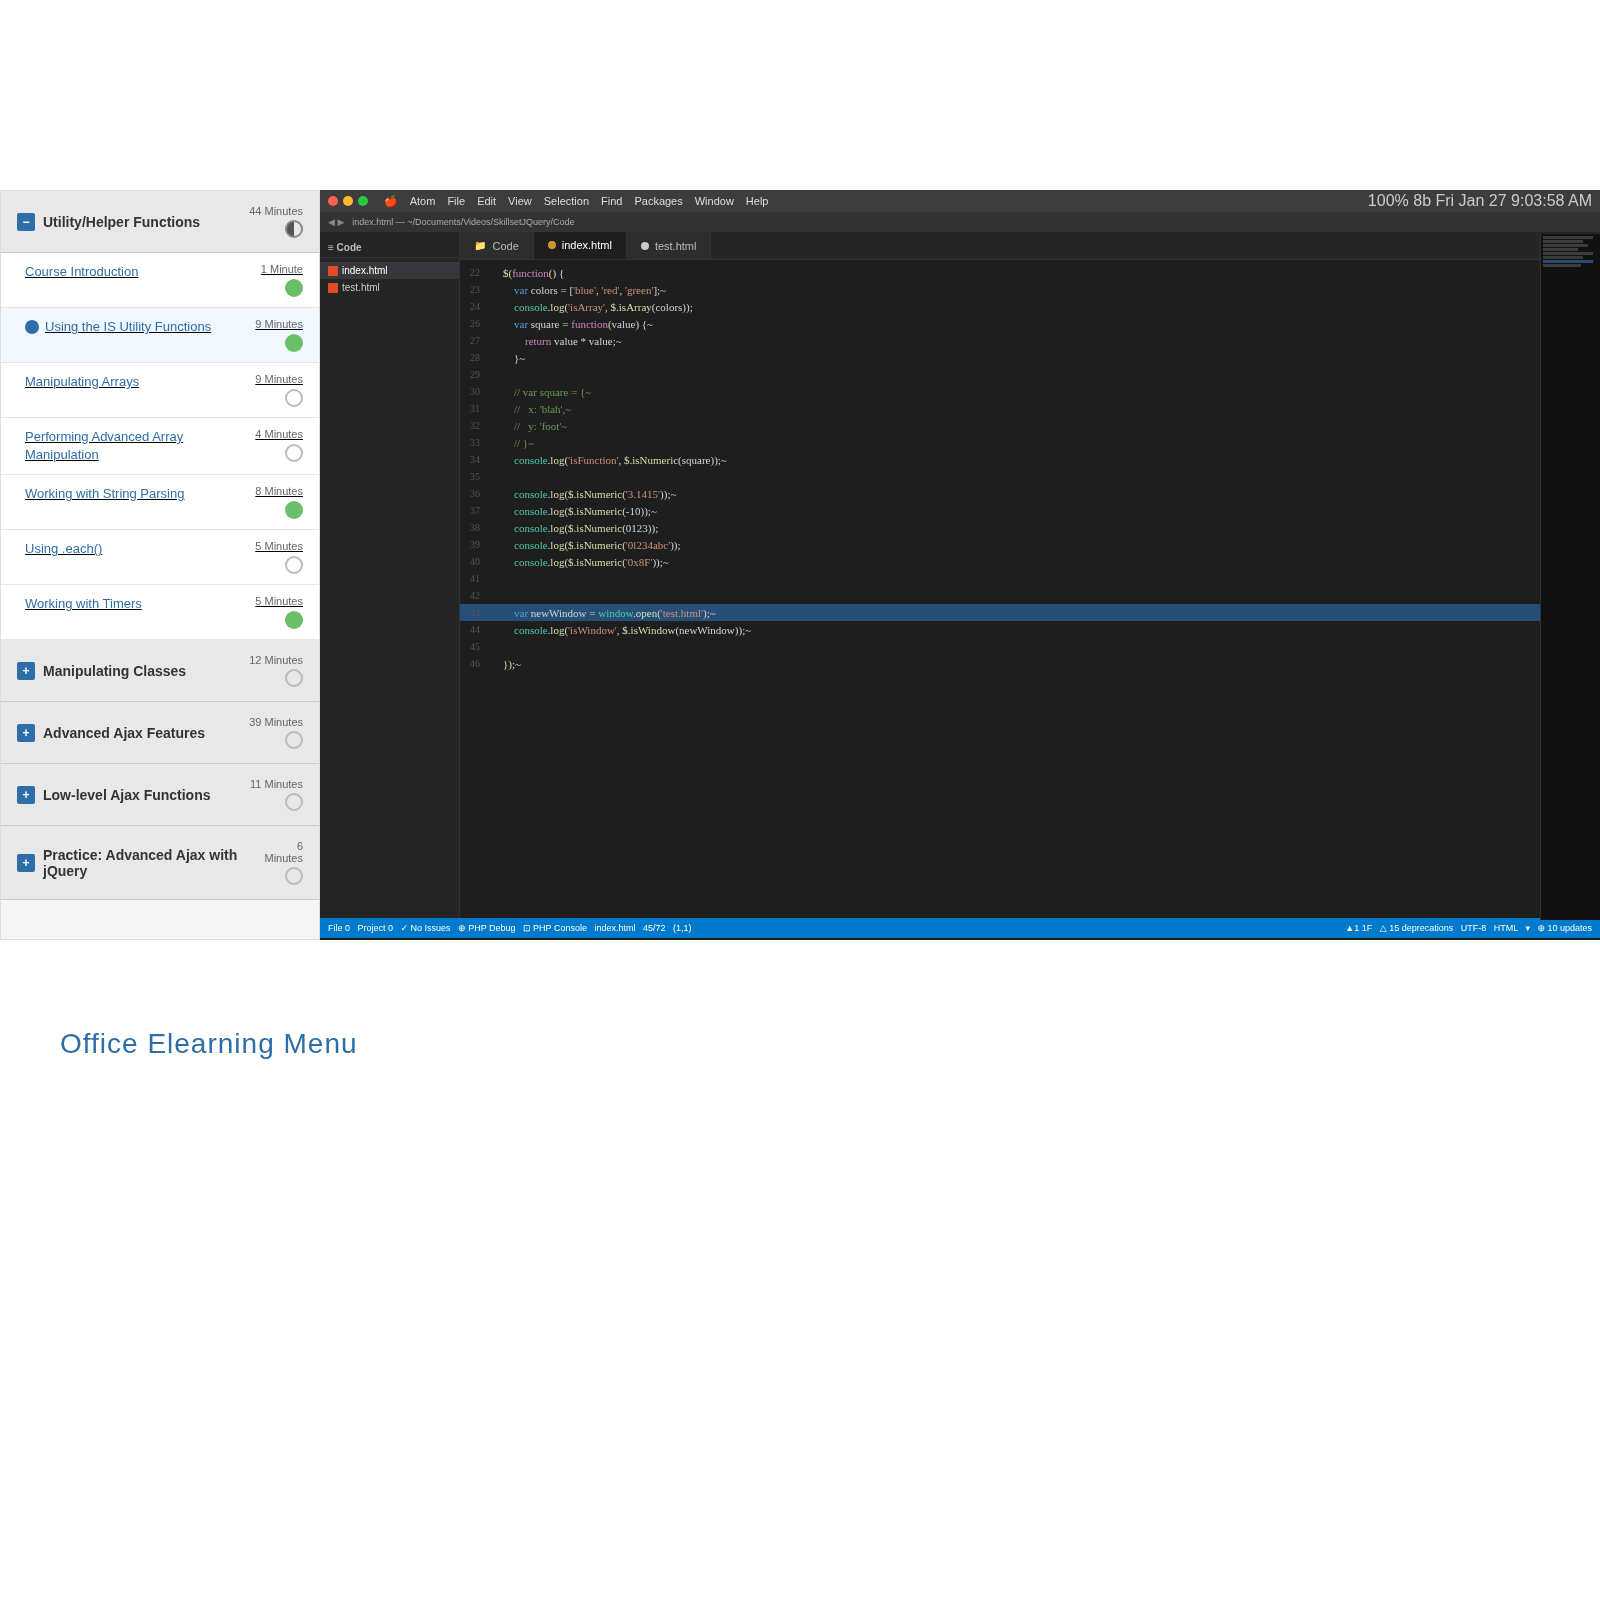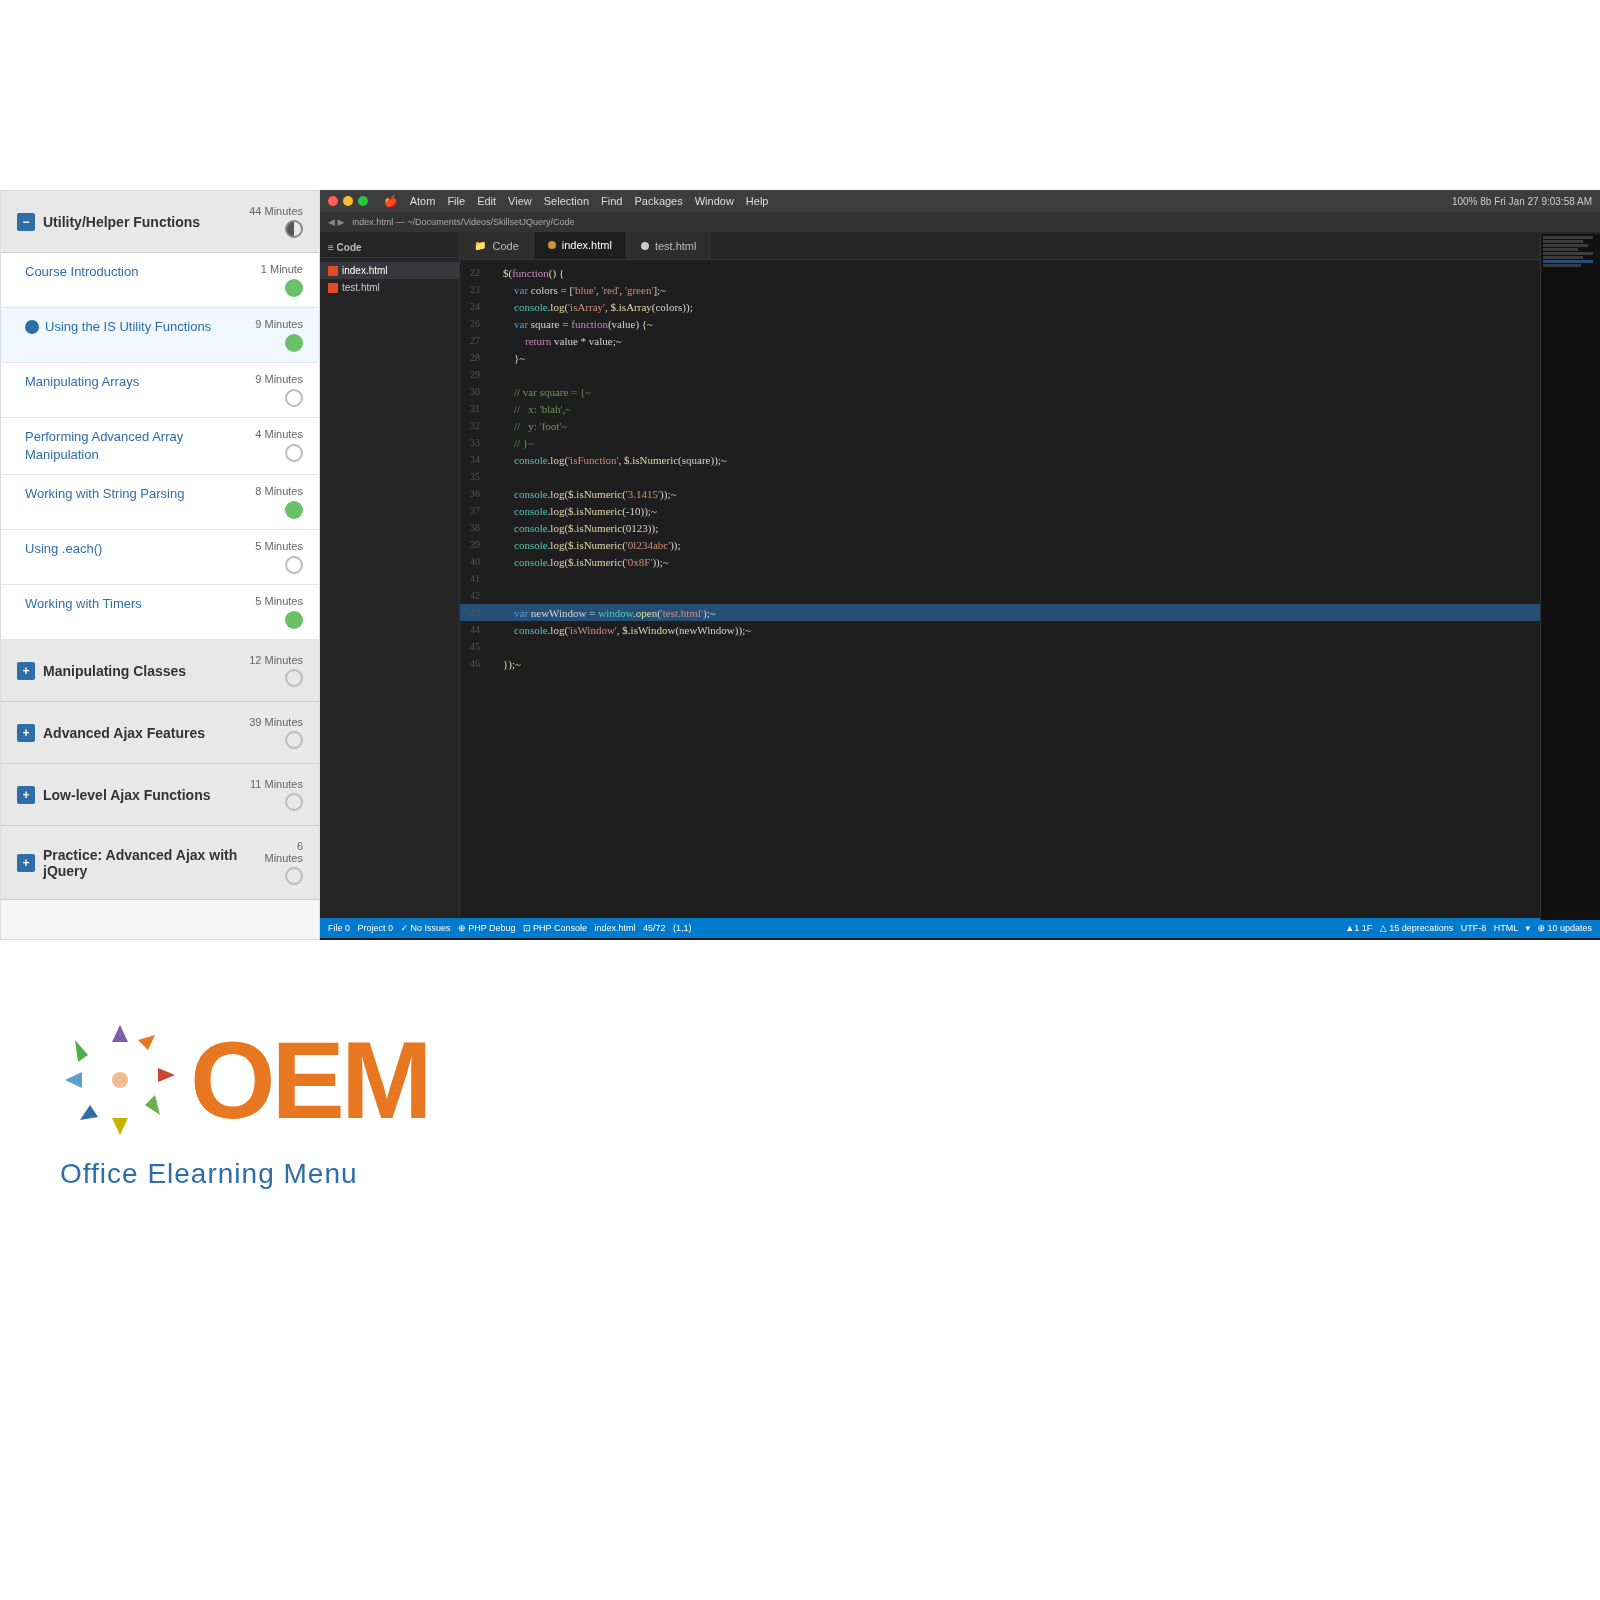--- a/index.html
+++ b/index.html
@@ -88,20 +88,21 @@
       border: 2px solid #bbb;
     }
 
     .lesson-item {
       display: flex;
       align-items: flex-start;
       justify-content: flex-start;
       padding: 10px 16px 10px 24px;
       border-bottom: 1px solid #e5e5e5;
       background: #fff;
+      text-decoration: underline;
     }
 
     .lesson-item.active {
       background: #f0f7ff;
       padding-left: 24px;
     }
 
     .lesson-item.active .lesson-title {
       color: #2d6ea8;
     }
@@ -160,21 +161,21 @@
       margin-left: 8px;
     }
 
     .mac-menu-item {
       font-size: 11px;
       color: #ddd;
     }
 
     .mac-right {
       margin-left: auto;
-      font-size: 10px;
+      font-size: 16px;
       color: #ccc;
     }
 
     
     .editor-area {
       display: flex;
       height: calc(100% - 22px - 20px - 22px);
       background: #1e1e1e;
     }
 
@@ -652,40 +653,16 @@
       <span style="margin-left:auto;">▲1 1F &nbsp; △ 15 deprecations &nbsp; UTF-8 &nbsp; HTML &nbsp; ▾ &nbsp; ⊕ 10 updates</span>
     </div>
 
   </div>
 
 </div>
 
 <div class="bottom-section">
 
   <div class="oem-logo">
-    <div class="oem-logo-top">
-
-      <svg class="arrow-cluster" viewBox="0 0 120 120">
-
-        <circle cx="60" cy="60" r="8" fill="#e87722" opacity="0.5"></circle>
-
-        <polygon points="60,5 68,22 52,22" fill="#7b5ea7"></polygon>
-
-        <polygon points="95,15 88,30 78,20" fill="#e87722"></polygon>
-
-        <polygon points="115,55 98,48 98,62" fill="#cc4433"></polygon>
-
-        <polygon points="100,95 85,85 95,75" fill="#6ab04c"></polygon>
-
-        <polygon points="60,115 52,98 68,98" fill="#c8b400"></polygon>
-
-        <polygon points="20,100 30,85 38,97" fill="#2d6ea8"></polygon>
-
-        <polygon points="5,60 22,52 22,68" fill="#5ba0d0"></polygon>
-
-        <polygon points="15,20 28,35 18,42" fill="#4caf50"></polygon>
-      </svg>
-      <span class="oem-text">OEM</span>
-    </div>
     <div class="oem-subtitle">Office Elearning Menu</div>
   </div>
 
 </div>
 
 </body></html>

